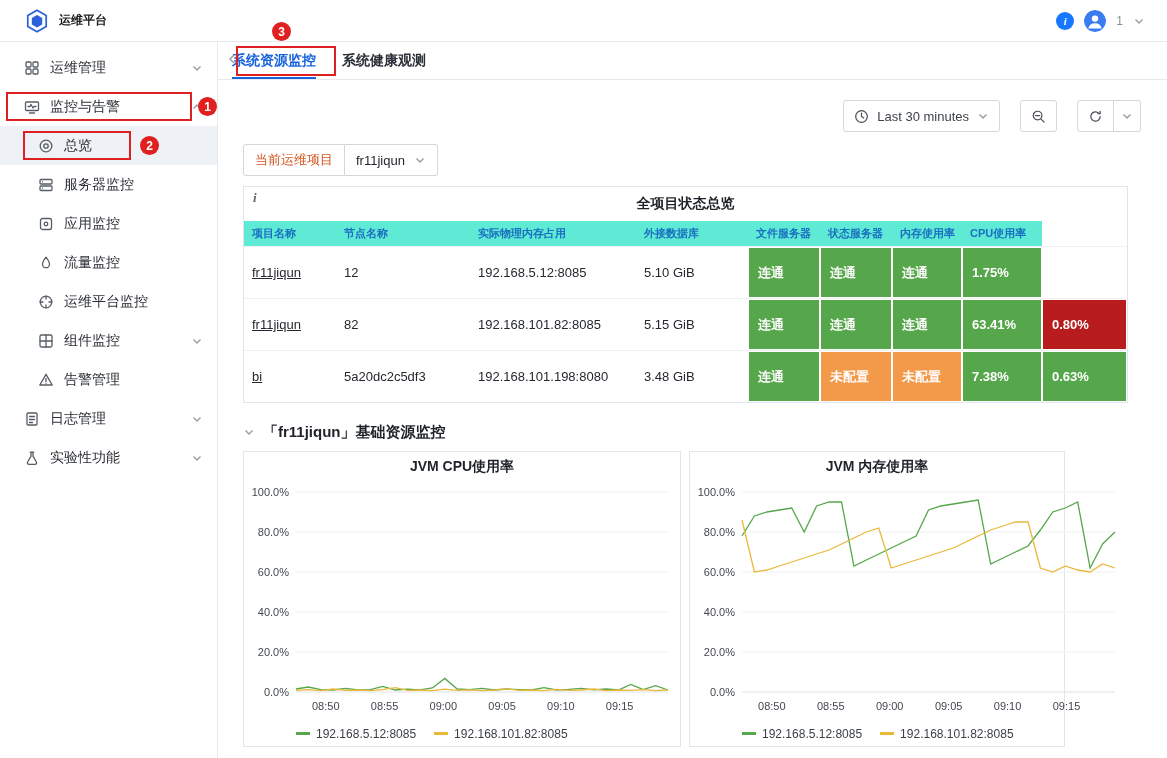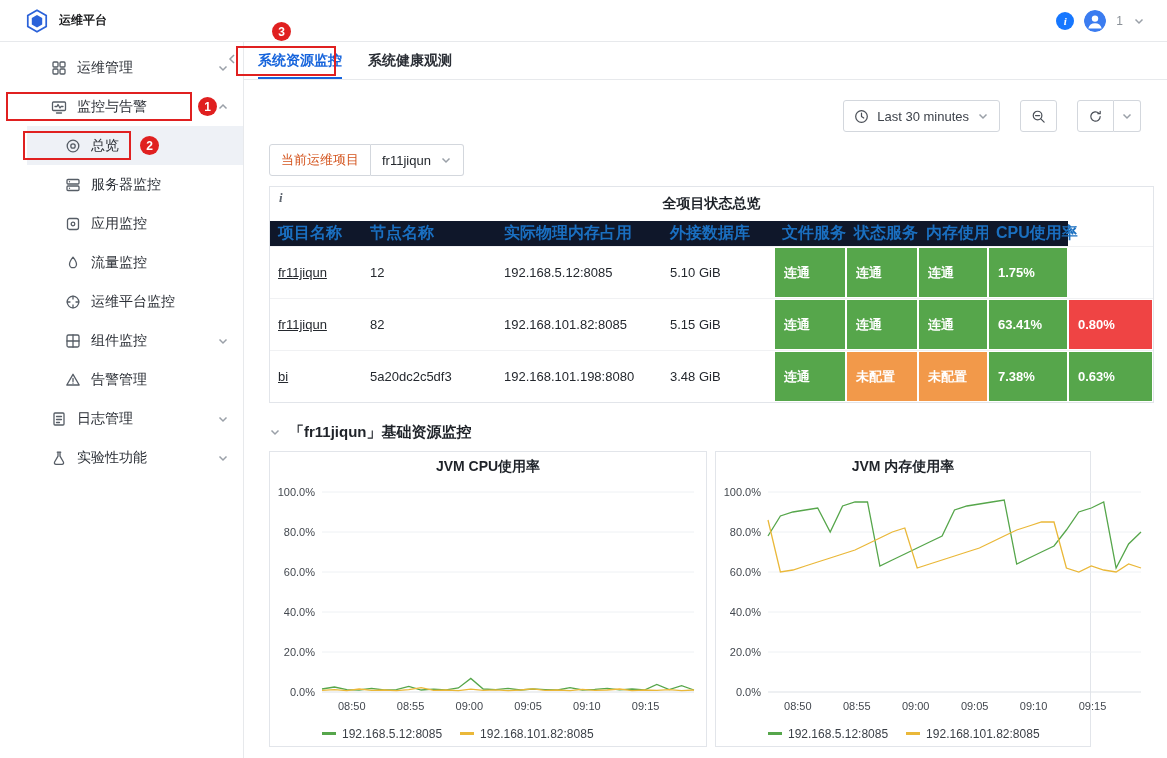--- a/index.html
+++ b/index.html
@@ -10,21 +10,21 @@
   .app-header { height:42px; display:flex; align-items:center; justify-content:space-between; padding:0 22px 0 24px; border-bottom:1px solid #e7e9ec; }
   .brand { display:flex; align-items:center; gap:9px; }
   .brand-title { font-size:12px; font-weight:bold; color:#18191b; }
   .header-right { display:flex; align-items:center; gap:10px; }
   .info-dot { width:18px; height:18px; border-radius:50%; background:#1677ff; color:#fff; font-size:11px; font-weight:bold; font-style:italic; display:flex; align-items:center; justify-content:center; font-family:"Liberation Serif",serif; cursor:pointer; }
   .avatar-wrap { width:22px; height:22px; border-radius:50%; overflow:hidden; cursor:pointer; }
   .user-count { font-size:12px; color:#8a9097; }
 
   
   .layout { display:flex; height:716px; }
-  .sidebar { width:244px; border-right:1px solid #e7e9ec; padding-top:6px; flex-shrink:0;padding-left:27px; }
+  .sidebar { width:218px; border-right:1px solid #e7e9ec; padding-top:6px; flex-shrink:0; }
   .nav-item { height:39px; display:flex; align-items:center; gap:10px; padding:0 14px 0 24px; font-size:14px; color:#2b2f36; cursor:pointer; }
   .nav-item.sub { padding-left:38px; }
   .nav-item.selected { background:#eef1f6; }
   .nav-icon { width:16px; height:16px; flex-shrink:0; display:flex; }
   .nav-icon svg { width:16px; height:16px; }
   .nav-icon svg * { fill:none; stroke:#565d66; stroke-width:1.3; stroke-linecap:round; stroke-linejoin:round; }
   .nav-label { flex:1; white-space:nowrap; }
   svg.chev { width:12px; height:12px; flex-shrink:0; }
   svg.chev polyline { fill:none; stroke:#9aa0a8; stroke-width:1.5; }
   svg.chev.up { transform:rotate(180deg); }
@@ -48,21 +48,21 @@
   
   .filter-row { display:flex; margin-top:12px; }
   .filter-label { height:32px; border:1px solid #d3d7dd; border-radius:3px 0 0 3px; display:flex; align-items:center; padding:0 11px; font-size:13px; color:#d4551f; background:#fff; }
   .filter-select { height:32px; border:1px solid #d3d7dd; border-left:none; border-radius:0 3px 3px 0; display:flex; align-items:center; gap:9px; padding:0 11px; font-size:13px; color:#24282e; background:#fff; cursor:pointer; }
 
   
   .table-panel { margin-top:10px; border:1px solid #e2e5ea; background:#fff; width:885px; }
   .table-title-row { position:relative; height:34px; display:flex; align-items:center; justify-content:center; font-size:14px; color:#1f2329; font-weight:bold; }
   .panel-info-i { position:absolute; left:9px; top:3px; font-family:"Liberation Serif",serif; font-style:italic; font-weight:bold; color:#5f6670; font-size:13px; cursor:pointer; }
   .cols { display:grid; grid-template-columns:92px 134px 166px 112px 72px 72px 70px 80px 1fr; }
-  .th { background:#0f172a; color:#1a6fc0; font-weight:bold; font-size:16px; height:25px; display:flex; align-items:center; padding:0 3px 0 8px; white-space:nowrap; cursor:pointer; }
+  .th { background:#5eead4; color:#1a6fc0; font-weight:bold; font-size:11px; height:25px; display:flex; align-items:center; padding:0 3px 0 8px; white-space:nowrap; cursor:pointer; }
   .trow { border-top:1px solid #f0f1f3; height:52px; }
   .td { display:flex; align-items:center; padding-left:8px; font-size:13px; color:#24282e; }
   .td.link span { text-decoration:underline; cursor:pointer; }
   .td.status { padding:1px; }
   .cell-badge { width:100%; height:100%; display:flex; align-items:center; padding-left:9px; color:#fff; font-weight:bold; font-size:13px; }
 
   
   .section-row { margin-top:18px; display:flex; align-items:center; gap:8px; font-size:15px; font-weight:bold; color:#1f2329; height:22px; }
 
   
@@ -332,21 +332,21 @@
           <div class="td status">
               <span class="cell-badge" style="background-color: rgb(86, 166, 75);">连通</span>
             </div>
           <div class="td status">
               <span class="cell-badge" style="background-color: rgb(86, 166, 75);">连通</span>
             </div>
           <div class="td status">
               <span class="cell-badge" style="background-color: rgb(86, 166, 75);">63.41%</span>
             </div>
           <div class="td status">
-              <span class="cell-badge" style="background-color: #ef4444;">0.80%</span>
+              <span class="cell-badge" style="background-color: #b91c1c;">0.80%</span>
             </div>
         </div>
 
         <div class="cols trow">
           <div class="td link">
               <span>bi</span>
             </div>
           <div class="td">5a20dc2c5df3</div>
           <div class="td">192.168.101.198:8080</div>
           <div class="td">3.48 GiB</div>

